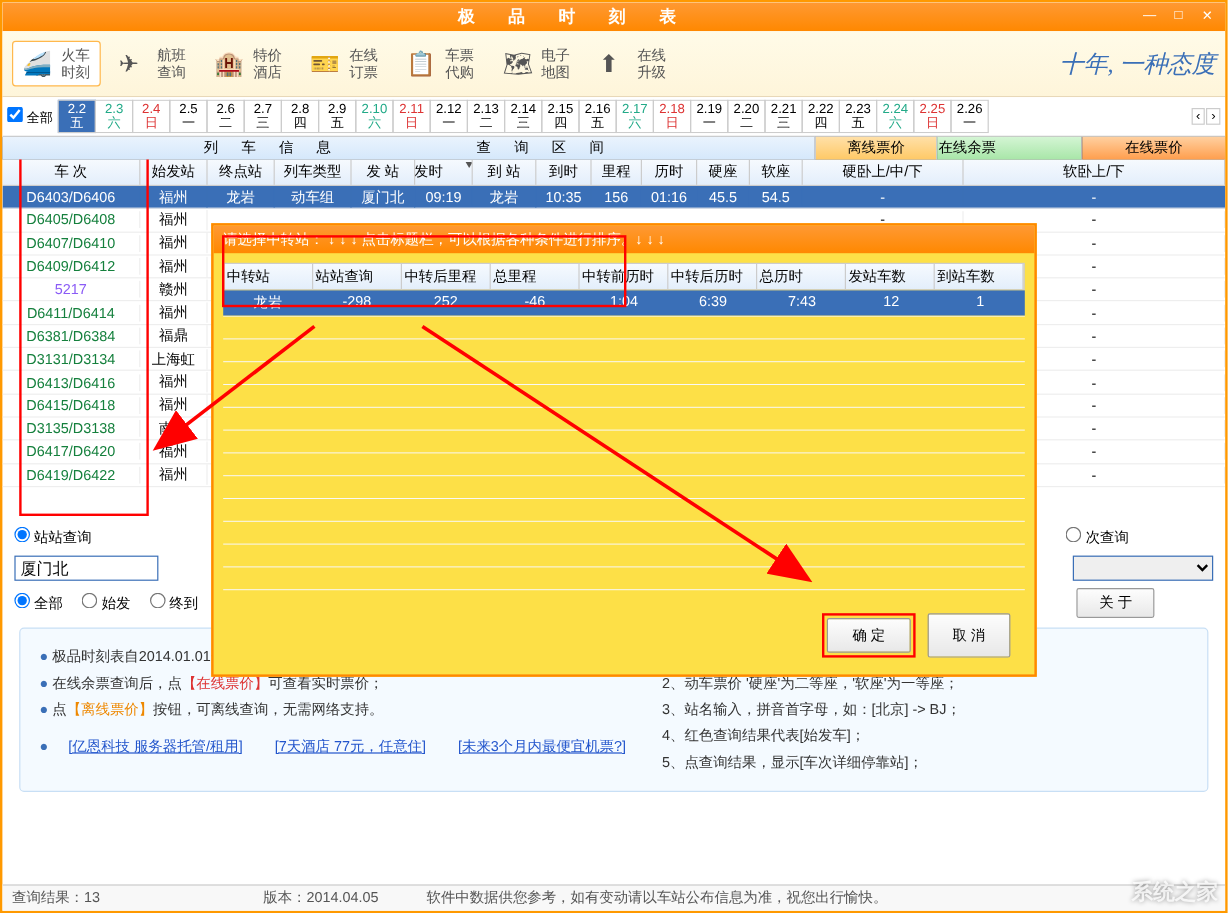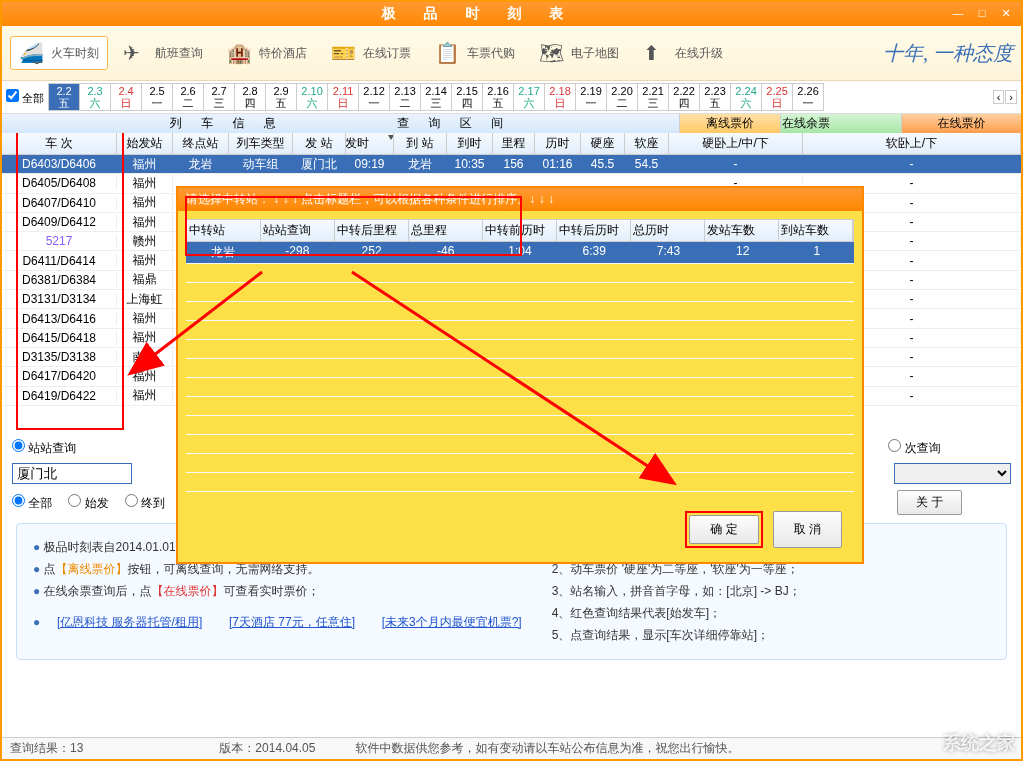--- a/index.html
+++ b/index.html
@@ -5,21 +5,21 @@
 *{box-sizing:border-box;margin:0;padding:0;font-family:"Microsoft YaHei","SimSun",sans-serif}
 body{background:#fff;width:1023px;height:761px;overflow:hidden;border:2px solid #f90;position:relative}
 .titlebar{background:linear-gradient(#ff9933,#ff8800);height:24px;display:flex;align-items:center;justify-content:space-between;padding:0 6px;color:#fff}
 .titlebar .title{flex:1;text-align:center;font-size:14px;letter-spacing:12px;font-weight:bold}
 .winbtns{display:flex;gap:6px}
 .winbtn{width:18px;height:14px;color:#fff;font-size:11px;text-align:center;cursor:pointer}
 .toolbar{background:linear-gradient(#fffbe8,#fef5da);height:55px;display:flex;align-items:center;padding:4px 8px;gap:6px;border-bottom:1px solid #e8d8b8}
 .toolbtn{display:flex;align-items:center;gap:4px;padding:4px 8px;border:1px solid transparent;border-radius:3px;cursor:pointer;font-size:12px;color:#555}
 .toolbtn.active{border:1px solid #ffb84d;background:#fff}
 .toolicon{width:28px;height:24px;display:inline-block}
-.toollabel{display:flex;flex-direction:row;line-height:14px}
+.toollabel{display:flex;flex-direction:column;line-height:14px}
 .slogan{margin-left:auto;font-family:"KaiTi",cursive;color:#3a6fb7;font-size:20px;font-style:italic}
 .datebar{display:flex;align-items:center;padding:2px 4px;border-bottom:1px solid #ddd;background:#fff;font-size:11px}
 .datebar .allchk{margin-right:4px}
 .dates{display:flex;flex:1;overflow:hidden}
 .datecell{border:1px solid #ccc;padding:1px 3px;text-align:center;line-height:12px;margin-right:-1px;min-width:32px;cursor:pointer}
 .datecell.sel{background:#3a6fb7;color:#fff}
 .datecell .dow{display:block}
 .datecell.red .num,.datecell.red .dow{color:#d33}
 .datecell.green .num,.datecell.green .dow{color:#2a8}
 .datenav{display:flex;gap:1px;margin-left:2px}
@@ -31,21 +31,21 @@
 .sectionhdr .s4{flex:1;background:linear-gradient(#ffd0a0,#ff9e4d);text-align:center;padding:1px;cursor:pointer}
 .tablearea{height:300px;overflow:hidden;position:relative}
 .colhdr{display:flex;font-size:12px;background:linear-gradient(#f6fafe,#e3eefb);border-bottom:1px solid #ccc}
 .colhdr>div{border-right:1px solid #ccc;padding:2px 0;text-align:center;white-space:nowrap;overflow:hidden}
 .c-train{width:115px}.c-from{width:56px}.c-to{width:56px}.c-type{width:64px}.c-dep{width:53px}.c-dept{width:48px;display:flex;align-items:flex-start;justify-content:center;gap:19px}.c-arr{width:53px}.c-arrt{width:46px}.c-dist{width:42px}.c-dur{width:46px}.c-hs{width:44px}.c-ss{width:44px}.c-sleep{width:134px}.c-soft{flex:1}
 .trows{font-size:12px}
 .trow{display:flex;border-bottom:1px solid #eee;height:19.3px;align-items:center}
 .trow>div{border-right:1px solid #eee;padding:0;text-align:center;white-space:nowrap;overflow:hidden}
 .trow.sel{background:#3a6fb7;color:#fff}
 .trow.sel>div{border-right-color:#3a6fb7}
-.trow .blue{color:#000000}
+.trow .blue{color:#15803d}
 .trow .red{color:#8b5cf6}
 .annot{position:absolute;border:2px solid #f00;pointer-events:none;z-index:5}
 .bottomarea{padding:6px 10px;font-size:12px;position:relative}
 .queryrow{display:flex;align-items:center;gap:16px;margin-bottom:6px}
 .txtinput{border:1px solid #3a6fb7;padding:2px 4px;width:120px}
 .selinput{border:1px solid #3a6fb7;padding:1px;width:120px}
 .btn{border:1px solid #999;background:linear-gradient(#fdfdfd,#e8e8e8);padding:3px 18px;border-radius:2px;cursor:pointer;font-size:12px}
 .infopanel{border:1px solid #c8dff5;background:#f4faff;border-radius:4px;margin:8px 4px;padding:10px 16px;display:flex;gap:30px;font-size:12px;color:#333}
 .infopanel ul{list-style:none}
 .infopanel li{margin:5px 0}
@@ -424,22 +424,22 @@
     <label><input type="radio" checked="" style=""> <span>全部</span></label>
     <label><input type="radio" style=""> <span>始发</span></label>
     <label><input type="radio" style=""> <span>终到</span></label>
     <span style="margin-left:700px"></span>
     <button class="btn">关 于</button>
   </div>
 
   <div class="infopanel">
     <ul>
       <li><span>极品时刻表自2014.01.01开始，点右上方</span><span class="green">【在线余票】</span><span>按钮可在线查询实时余票；</span></li>
+      <li><span>在线余票查询后，点</span><span class="redt">【在线票价】</span><span>可查看实时票价；</span></li>
       <li><span>点</span><span class="orange">【离线票价】</span><span>按钮，可离线查询，无需网络支持。</span></li>
-      <li><span>在线余票查询后，点</span><span class="redt">【在线票价】</span><span>可查看实时票价；</span></li>
       <li style="list-style:none;margin-top:14px">&nbsp;&nbsp;&nbsp;&nbsp;<span class="inlink">[亿恩科技 服务器托管/租用]</span>&nbsp;&nbsp;&nbsp;&nbsp;&nbsp;&nbsp;&nbsp;&nbsp;<span class="inlink">[7天酒店 77元，任意住]</span>&nbsp;&nbsp;&nbsp;&nbsp;&nbsp;&nbsp;&nbsp;&nbsp;<span class="inlink">[未来3个月内最便宜机票?]</span></li>
     </ul>
     <ul class="rcol">
       <li>1、点查询结果上方按钮，可排序；</li>
       <li>2、动车票价 '硬座'为二等座，'软座'为一等座；</li>
       <li>3、站名输入，拼音首字母，如：[北京] -&gt; BJ；</li>
       <li>4、红色查询结果代表[始发车]；</li>
       <li>5、点查询结果，显示[车次详细停靠站]；</li>
     </ul>
   </div>

